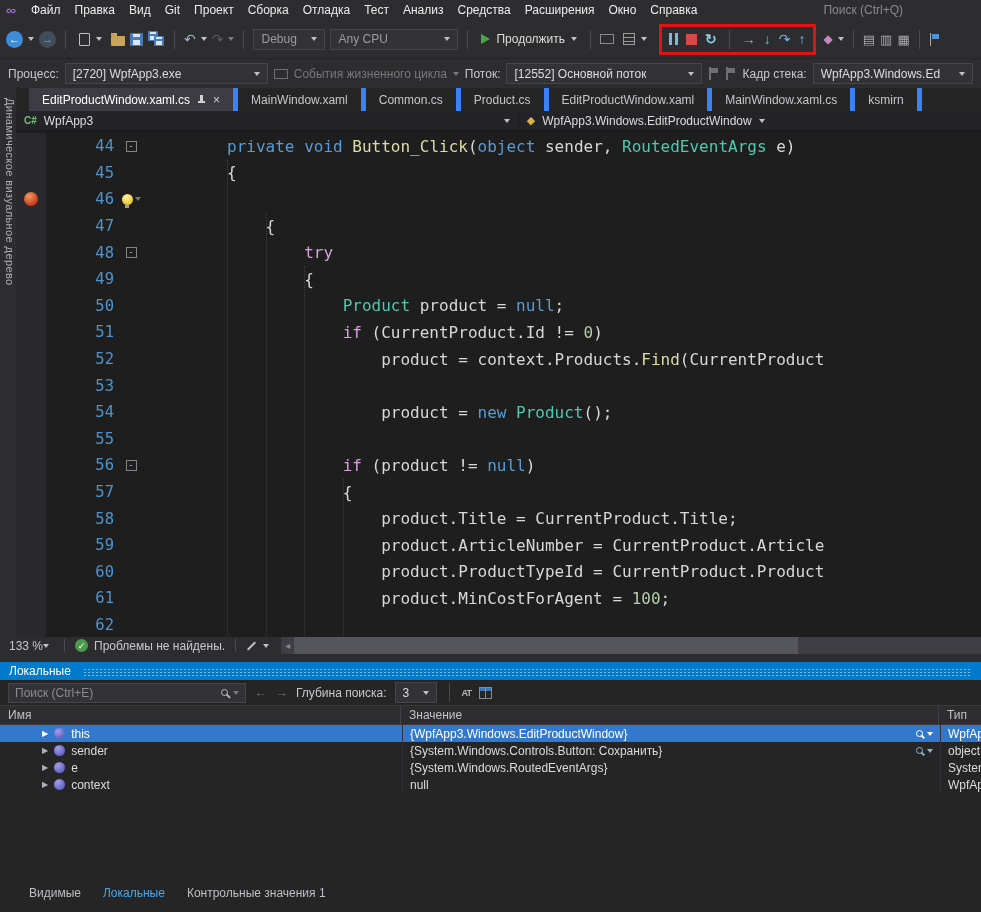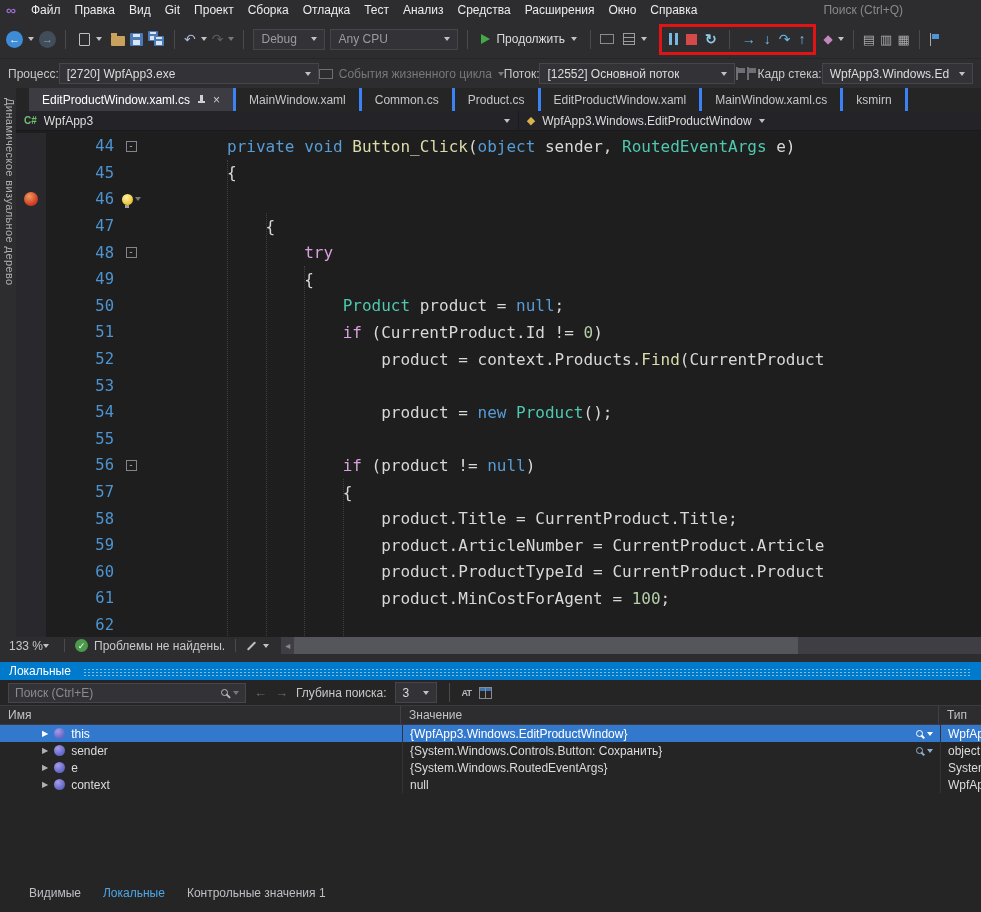--- a/index.html
+++ b/index.html
@@ -48,29 +48,29 @@
 .restart{color:#8FCBE8;font-size:14px;font-weight:bold;line-height:1}
 .diamond{color:#C586C0;font-size:12px}
 .listic{color:#A8A8AE;font-size:13px;line-height:1}
 .flag-ic{position:relative;width:11px;height:13px;display:inline-block;flex:none}
 .flag-ic::before{content:"";position:absolute;left:1px;top:0;width:1.5px;height:13px;background:#A8A8AE}
 .flag-ic::after{content:"";position:absolute;left:3px;top:1px;width:7px;height:5px;background:#4F94D4}
 .flag-ic.dim::before{background:#6E6E74}
 .flag-ic.dim::after{background:#6E6E74}
 .ic-monitor.dim{border-color:#6E6E74}
 
-#debug-bar{height:30px;background:#2D2D30;border-top:1px solid #26262A;display:flex;align-items:center;padding:0 8px;flex:none}
+#debug-bar{height:30px;background:#2D2D30;border-top:1px solid #26262A;display:flex;align-items:center;padding:0 8px;gap:6px;flex:none}
 .dlabel{color:#C8C8CC;white-space:nowrap}
 .lifecycle{display:flex;align-items:center;gap:6px;color:#77777D;white-space:nowrap}
 
 #editor-region{display:flex;height:549px;flex:none}
 #left-strip{width:16px;background:#2D2D30;color:#AFAFB4;font-size:11px;writing-mode:vertical-rl;padding-top:10px;letter-spacing:.4px;flex:none;white-space:nowrap;overflow:hidden}
 #editor-main{flex:1;display:flex;flex-direction:column;min-width:0}
 #tab-bar{height:23px;background:#252526;display:flex;align-items:stretch;padding-left:13px;flex:none;overflow:hidden}
-.doc-tab{display:flex;align-items:center;gap:7px;padding:0 13px;color:#C6C6CA;border-right:3px solid #3b82f6;white-space:nowrap}
+.doc-tab{display:flex;align-items:center;gap:7px;padding:0 13px;color:#C6C6CA;border-right:5px solid #3b82f6;white-space:nowrap}
 .doc-tab.active{background:#3C3C42;color:#FFF}
 .pin-ic{position:relative;width:9px;height:11px;display:inline-block}
 .pin-ic::before{content:"";position:absolute;left:3px;top:1px;width:3px;height:6px;background:#CFCFD4}
 .pin-ic::after{content:"";position:absolute;left:1px;top:7px;width:7px;height:1.5px;background:#CFCFD4}
 .tab-close{font-size:12px;color:#CFCFD4}
 #breadcrumb{height:20px;background:#242428;display:flex;align-items:center;flex:none;border-bottom:1px solid #1A1A1D}
 .bc-left{width:52%;display:flex;align-items:center;gap:7px;padding:0 8px;height:100%}
 .bc-left .car{margin-left:auto}
 .bc-right{flex:1;display:flex;align-items:center;gap:7px;padding:0 8px;height:100%;border-left:1px solid #1A1A1D;overflow:hidden}
 .csharp{color:#6FBF6F;font-weight:bold;font-size:10px}
@@ -222,21 +222,21 @@
     <span class="tsep"></span>
     <span class="listic">▤</span>
     <span class="listic">▥</span>
     <span class="listic">▦</span>
     <span class="tsep"></span>
     <span class="flag-ic"></span>
   </div>
 
   <div id="debug-bar">
     <span class="dlabel">Процесс:</span>
-    <div class="combo" style="width:260px">
+    <div class="combo" style="width:203px">
         <span>[2720] WpfApp3.exe</span>
         <span class="car"></span>
       </div>
     <div class="lifecycle">
         <span class="ic-monitor dim"></span>
         <span>События жизненного цикла</span>
         <span class="car dim"></span>
       </div>
     <span class="dlabel">Поток:</span>
     <div class="combo" style="width:196px">

